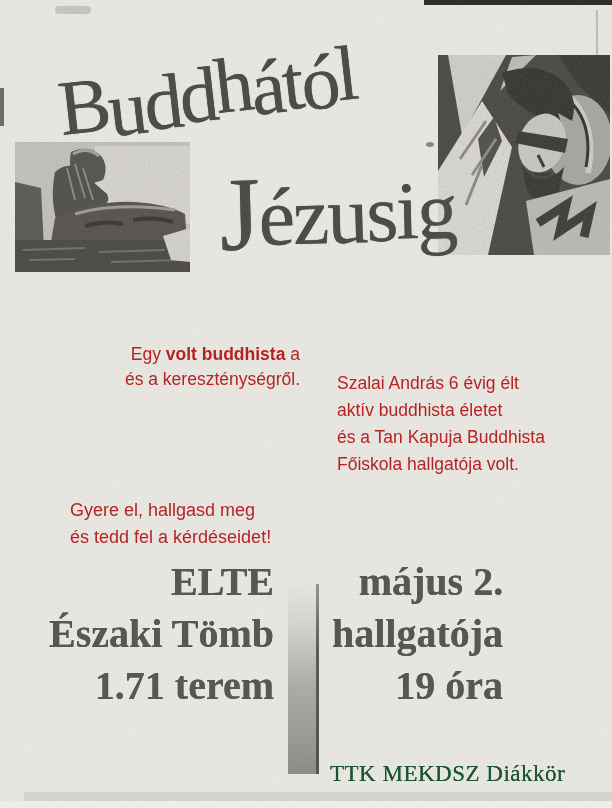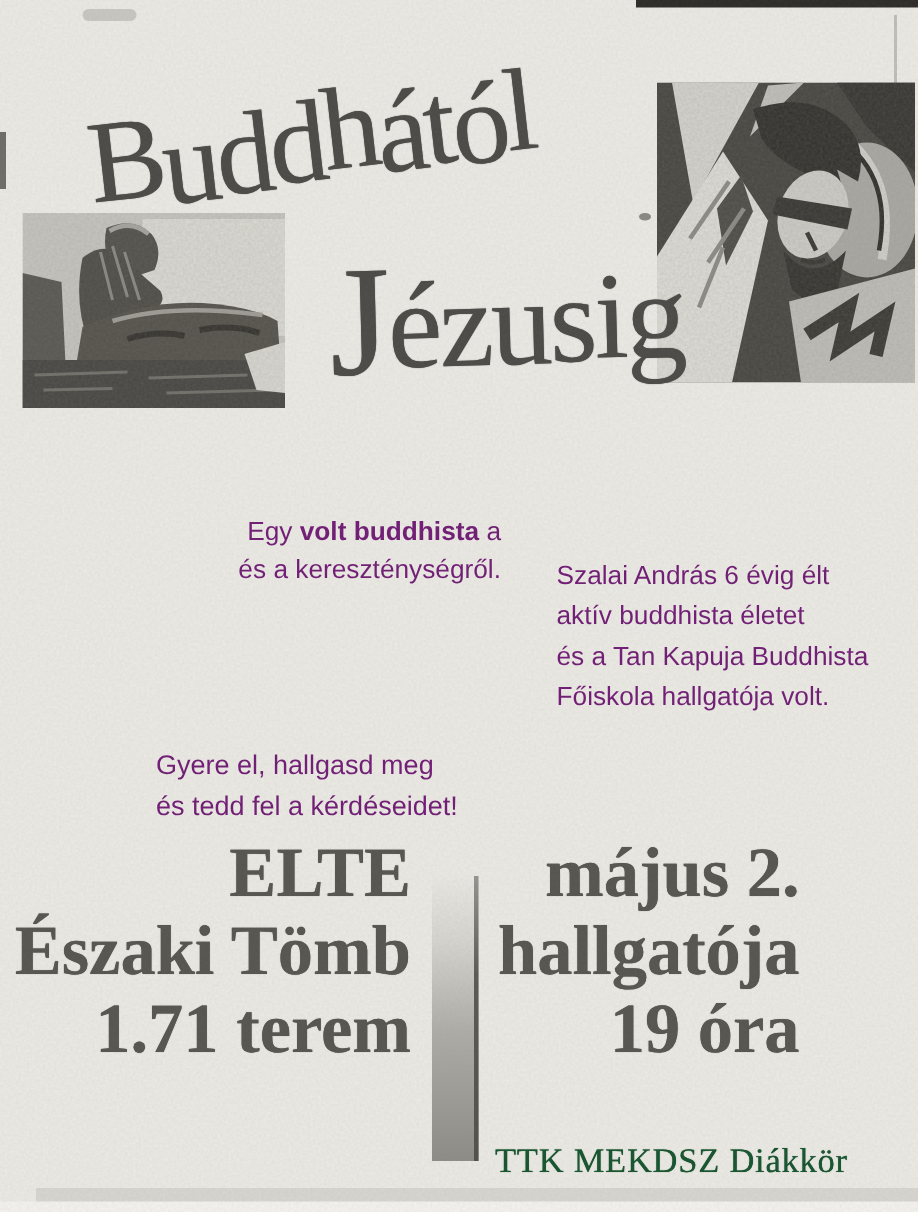--- a/index.html
+++ b/index.html
@@ -22,28 +22,28 @@
     text-shadow:0 0 .7px currentColor;
     transform-origin:0 100%;
   }
   .title-line .arc-letter{display:inline-block;}
   .title-line1{left:64px;top:64px;font-size:78px;letter-spacing:-3px;transform:rotate(-6.5deg);}
   .title-line2{left:221px;top:150px;font-size:82px;letter-spacing:-2px;transform:rotate(-1.5deg);}
   
   .small-text{
     position:absolute;
     font-family:"Liberation Sans","DejaVu Sans",sans-serif;
-    color:#701a75;font-size:17.5px;margin-left:34px;
+    color:#b91c1c;font-size:17.5px;
   }
   .intro{left:95px;top:342px;width:205px;text-align:right;line-height:25px;}
   .speaker{left:337px;top:370px;width:250px;text-align:left;line-height:27px;}
   .invite{left:70px;top:497px;width:260px;text-align:left;line-height:27px;font-size:18px;}
   
   .big-text{
-    position:absolute;font-size:47px;line-height:52px;font-weight:bold;
+    position:absolute;font-size:40px;line-height:52px;font-weight:bold;
     color:#56544F;text-shadow:0 0 .5px currentColor;white-space:nowrap;
   }
   .venue{left:0;top:556px;width:274px;text-align:right;}
   .datetime{left:332px;top:556px;text-align:right;}
   
   .divider-bar{
     position:absolute;left:288px;top:582px;width:31px;height:192px;
     background:linear-gradient(180deg,
       rgba(205,203,197,0) 0%,
       rgba(187,185,179,.45) 25%,

